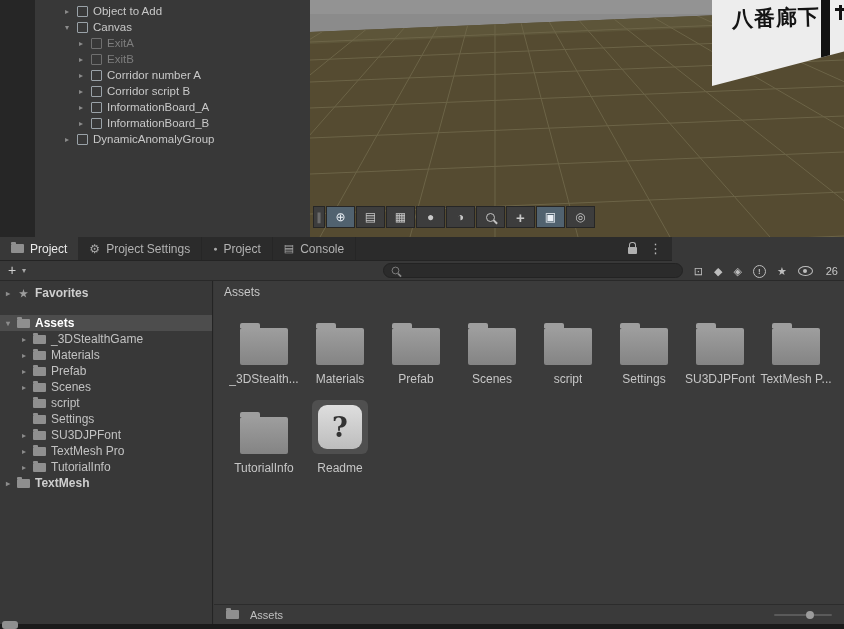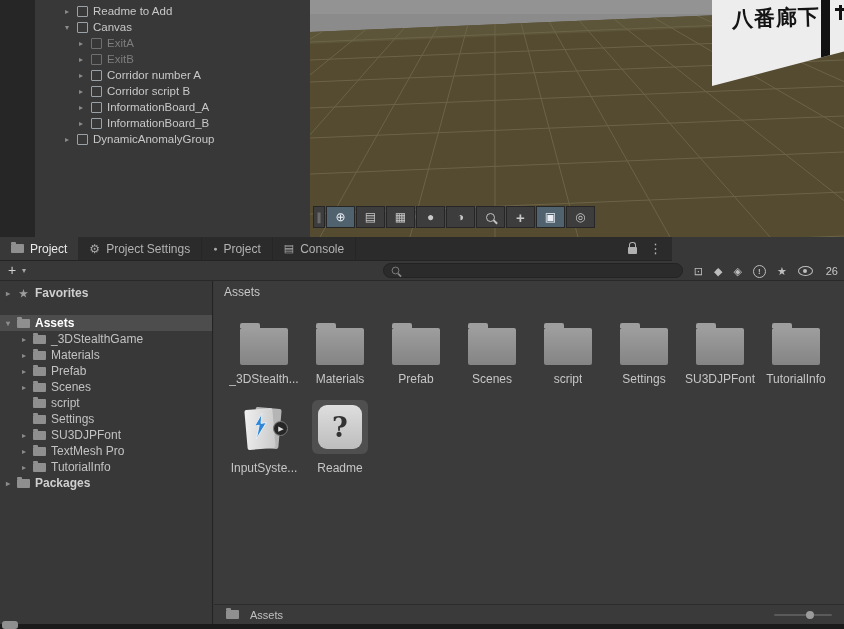--- a/index.html
+++ b/index.html
@@ -127,21 +127,21 @@
 
 <div class="app">
 
   <div class="top">
     <div class="gutter"></div>
 
     <div class="hierarchy">
       <div class="h-row d0">
         <span class="tri">▸</span>
         <span class="cube"></span>
-        <span>Readme to Add</span>
+        <span>Object to Add</span>
       </div>
       <div class="h-row d0">
         <span class="tri">▾</span>
         <span class="cube"></span>
         <span>Canvas</span>
       </div>
       <div class="h-row d1 dim">
         <span class="tri">▸</span>
         <span class="cube"></span>
         <span>ExitA</span>
@@ -352,21 +352,21 @@
         <span>TextMesh Pro</span>
       </div>
       <div class="t-row child">
         <span class="tri">▸</span>
         <span class="ficon"></span>
         <span>TutorialInfo</span>
       </div>
       <div class="t-row root">
         <span class="tri">▸</span>
         <span class="ficon"></span>
-        <span>Packages</span>
+        <span>TextMesh</span>
       </div>
     </div>
 
     <div class="content">
       <div class="content-header">Assets</div>
 
       <div class="grid">
         <div class="gitem">
           <div class="icon-box">
               <div class="gfolder"></div>
@@ -406,34 +406,27 @@
         <div class="gitem">
           <div class="icon-box">
               <div class="gfolder"></div>
             </div>
           <div class="glabel">SU3DJPFont</div>
         </div>
         <div class="gitem">
           <div class="icon-box">
               <div class="gfolder"></div>
             </div>
+          <div class="glabel">TextMesh P...</div>
+        </div>
+        <div class="gitem">
+          <div class="icon-box">
+              <div class="gfolder"></div>
+            </div>
           <div class="glabel">TutorialInfo</div>
-        </div>
-        <div class="gitem">
-          <div class="icon-box">
-            <div class="is-icon">
-              <div class="is-page2"></div>
-              <div class="is-page"></div>
-              <svg class="is-bolt" viewBox="0 0 20 30">
-                <polygon points="11,0 3,14 8,13 5,28 16,10 10,11" fill="#2f86d6" stroke="#e8f2fc" stroke-width="1"></polygon>
-              </svg>
-              <div class="is-play">▶</div>
-            </div>
-          </div>
-          <div class="glabel">InputSyste...</div>
         </div>
         <div class="gitem">
           <div class="icon-box">
             <div class="rm-wrap">
               <div class="rm-icon">?</div>
             </div>
           </div>
           <div class="glabel">Readme</div>
         </div>
       </div>

